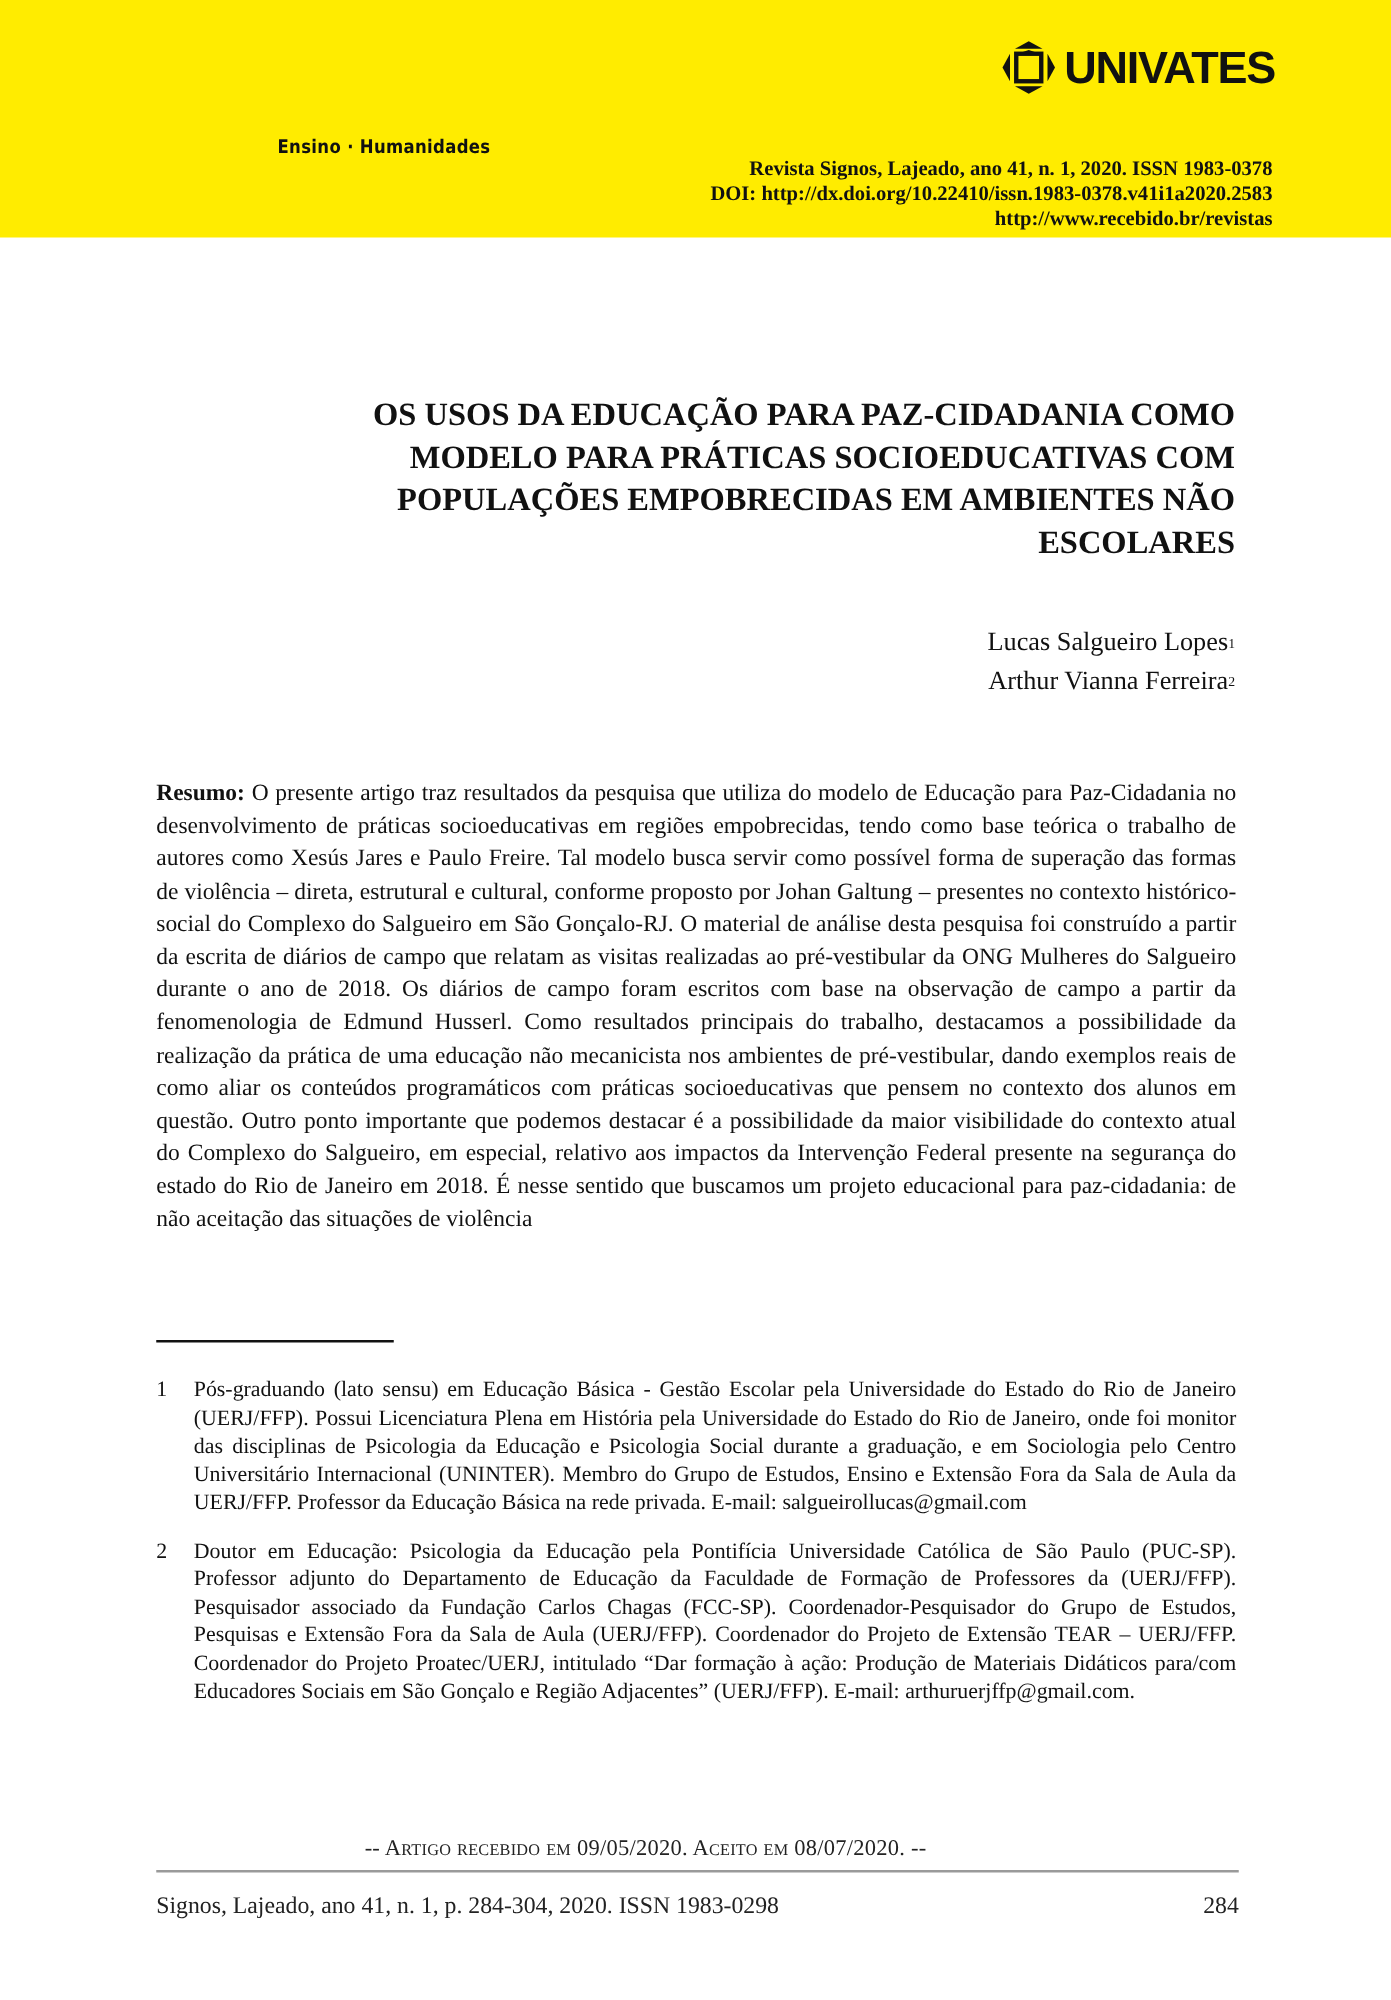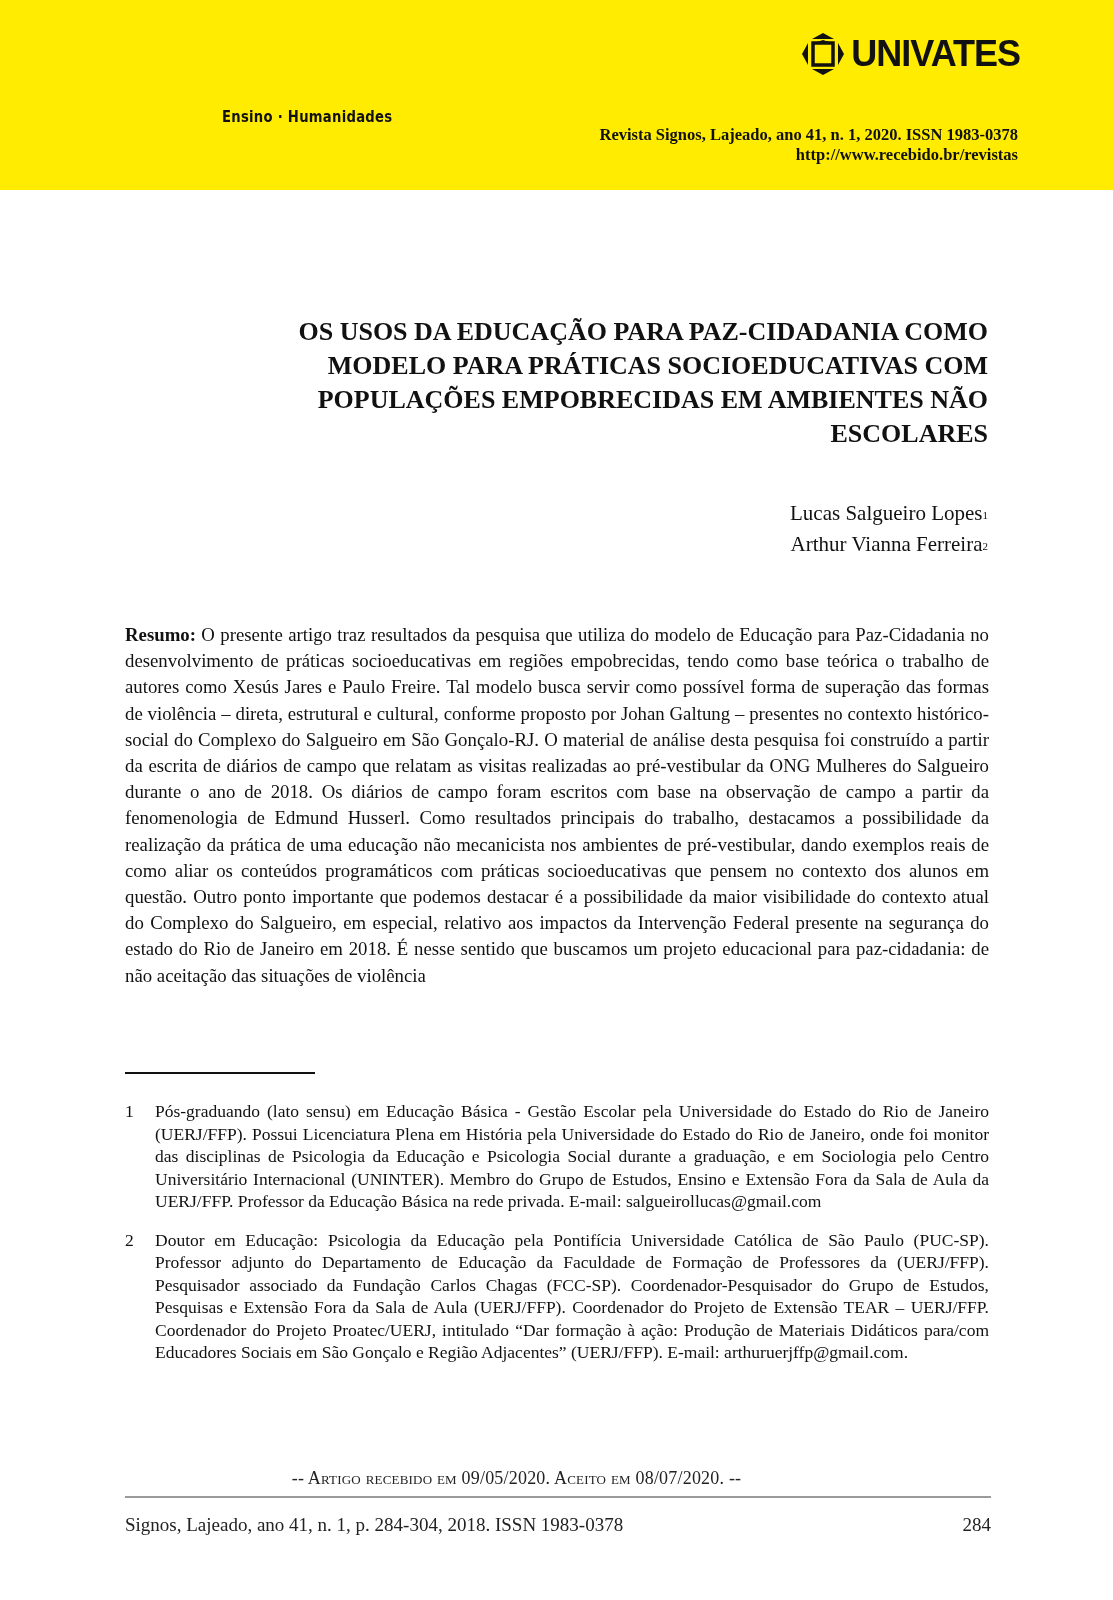--- a/index.html
+++ b/index.html
@@ -87,20 +87,21 @@
       <polygon points="1,22 7,11 7,33" fill="#111"></polygon>
       <polygon points="43,22 37,11 37,33" fill="#111"></polygon>
       <rect x="12" y="11" width="20" height="22" fill="none" stroke="#111" stroke-width="3.5"></rect>
       <polygon points="13,11 22,8 31,11" fill="#111"></polygon>
     </svg>
     <span class="univates-name">UNIVATES</span>
   </div>
 
   <div class="journal-info">
     <div>Revista Signos, Lajeado, ano 41, n. 1, 2020. ISSN 1983-0378</div>
+    <div>DOI: http://dx.doi.org/10.22410/issn.1983-0378.v41i1a2020.2583</div>
     <div>http://www.recebido.br/revistas</div>
   </div>
 </div>
 
 <div class="article-title">OS USOS DA EDUCAÇÃO PARA PAZ-CIDADANIA COMO MODELO PARA PRÁTICAS SOCIOEDUCATIVAS COM POPULAÇÕES EMPOBRECIDAS EM AMBIENTES NÃO ESCOLARES</div>
 
 <div class="authors">
   <div>
     <span>Lucas Salgueiro Lopes</span><sup>1</sup>
   </div>
@@ -125,15 +126,15 @@
     <span class="fn-num">2</span>
     <span class="fn-text">Doutor em Educação: Psicologia da Educação pela Pontifícia Universidade Católica de São Paulo (PUC-SP). Professor adjunto do Departamento de Educação da Faculdade de Formação de Professores da (UERJ/FFP). Pesquisador associado da Fundação Carlos Chagas (FCC-SP). Coordenador-Pesquisador do Grupo de Estudos, Pesquisas e Extensão Fora da Sala de Aula (UERJ/FFP). Coordenador do Projeto de Extensão TEAR – UERJ/FFP. Coordenador do Projeto Proatec/UERJ, intitulado “Dar formação à ação: Produção de Materiais Didáticos para/com Educadores Sociais em São Gonçalo e Região Adjacentes” (UERJ/FFP). E-mail: arthuruerjffp@gmail.com.</span>
   </div>
 </div>
 
 <div class="received">-- Artigo recebido em 09/05/2020. Aceito em 08/07/2020. --</div>
 
 <div class="footer-rule"></div>
 
 <div class="page-footer">
-  <span>Signos, Lajeado, ano 41, n. 1, p. 284-304, 2018. ISSN 1983-0378</span>
+  <span>Signos, Lajeado, ano 41, n. 1, p. 284-304, 2020. ISSN 1983-0298</span>
   <span>284</span>
 </div>
 
 </body></html>

